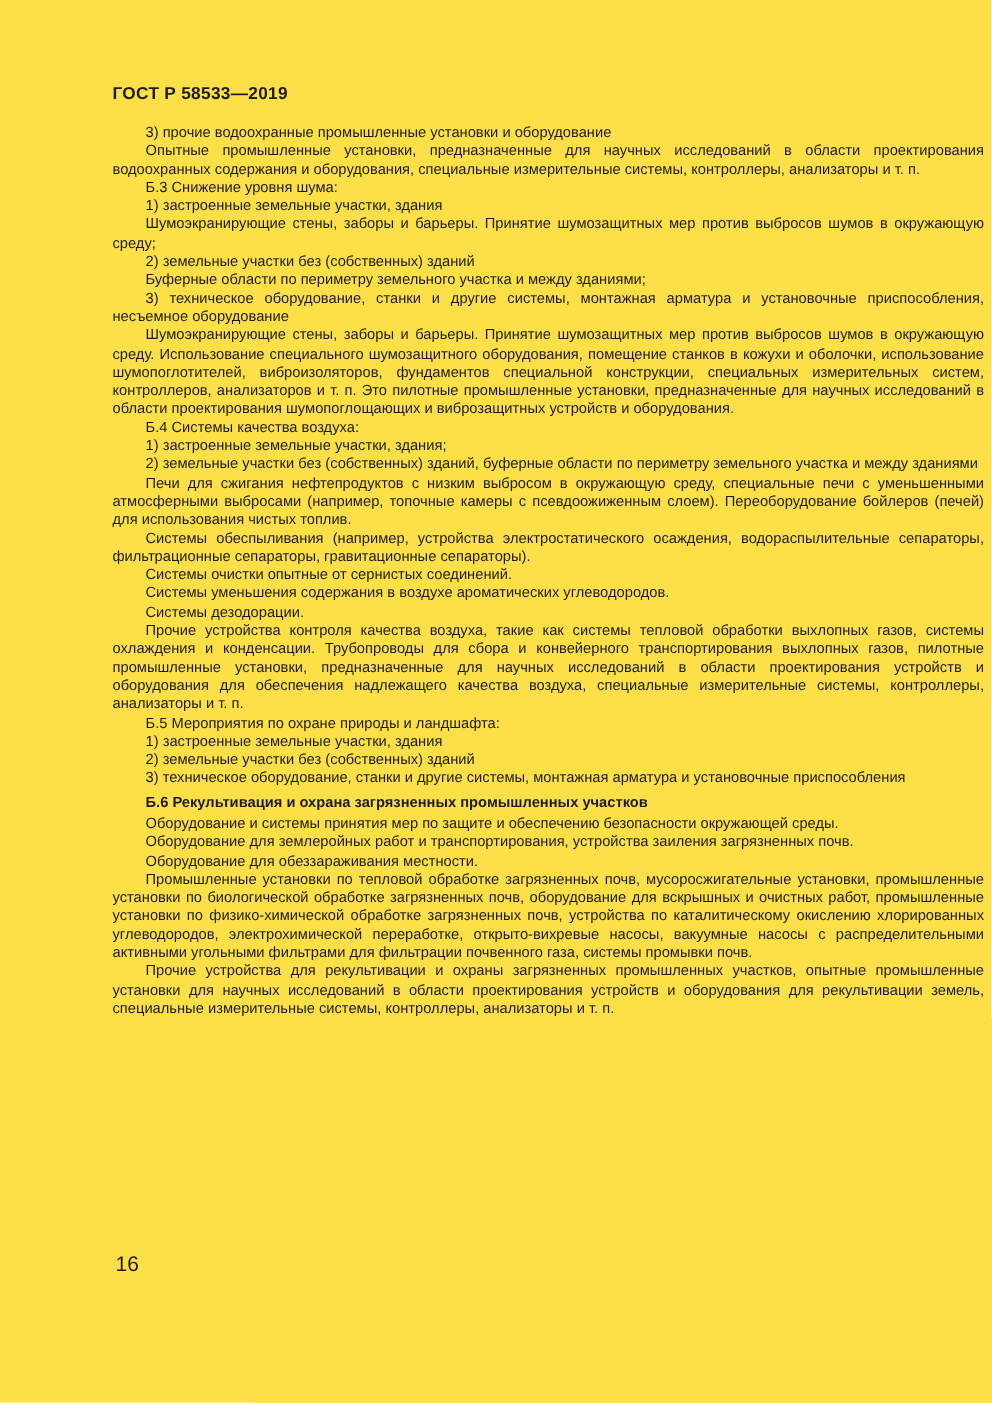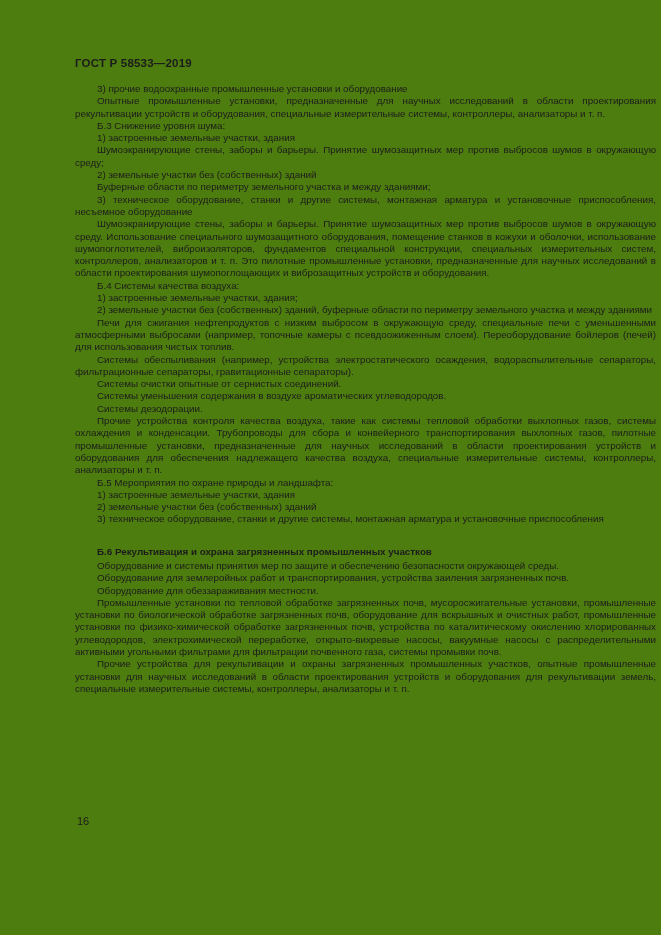--- a/index.html
+++ b/index.html
@@ -4,21 +4,21 @@
 <style>
   html, body {
     margin: 0;
     padding: 0;
     background: #ffffff;
   }
   .page {
     position: relative;
     width: 661px;
     height: 935px;
-    background: #4d7c0f;
+    background: #fde047;
     font-family: "Liberation Sans", sans-serif;
     color: #1c1c1c;
     overflow: hidden;
   }
   .doc-header {
     position: absolute;
     left: 75px;
     top: 57px;
     font-size: 11.5px;
     font-weight: 700;
@@ -36,40 +36,40 @@
     hyphens: auto;
     -webkit-hyphens: auto;
   }
   .document-body p.para {
     margin: 0;
     padding: 0;
     text-indent: 22px;
   }
   .document-body p.para.heading {
     font-weight: 700;
-    margin-top: 20px;
+    margin-top: 4px;
     margin-bottom: 2px;
     text-align: left;
   }
   .page-number {
     position: absolute;
     left: 77px;
-    top: 815px;
-    font-size: 11px;
+    top: 834px;
+    font-size: 14px;
   }
 </style>
 </head>
 <body>
 
 <div class="page">
   <div class="doc-header">ГОСТ Р 58533—2019</div>
 
   <div class="document-body">
       <p class="para">3) прочие водоохранные промышленные установки и оборудование</p>
-      <p class="para">Опытные промышленные установки, предназначенные для научных исследований в области проектирования рекультивации устройств и оборудования, специальные измерительные системы, контроллеры, анализаторы и т. п.</p>
+      <p class="para">Опытные промышленные установки, предназначенные для научных исследований в области проектирования водоохранных содержания и оборудования, специальные измерительные системы, контроллеры, анализаторы и т. п.</p>
       <p class="para">Б.3 Снижение уровня шума:</p>
       <p class="para">1) застроенные земельные участки, здания</p>
       <p class="para">Шумоэкранирующие стены, заборы и барьеры. Принятие шумозащитных мер против выбросов шумов в окружающую среду;</p>
       <p class="para">2) земельные участки без (собственных) зданий</p>
       <p class="para">Буферные области по периметру земельного участка и между зданиями;</p>
       <p class="para">3) техническое оборудование, станки и другие системы, монтажная арматура и установочные приспособления, несъемное оборудование</p>
       <p class="para">Шумоэкранирующие стены, заборы и барьеры. Принятие шумозащитных мер против выбросов шумов в окружающую среду. Использование специального шумозащитного оборудования, помещение станков в кожухи и оболочки, использование шумопоглотителей, виброизоляторов, фундаментов специальной конструкции, специальных измерительных систем, контроллеров, анализаторов и т. п. Это пилотные промышленные установки, предназначенные для научных исследований в области проектирования шумопоглощающих и виброзащитных устройств и оборудования.</p>
       <p class="para">Б.4 Системы качества воздуха:</p>
       <p class="para">1) застроенные земельные участки, здания;</p>
       <p class="para">2) земельные участки без (собственных) зданий, буферные области по периметру земельного участка и между зданиями</p>

